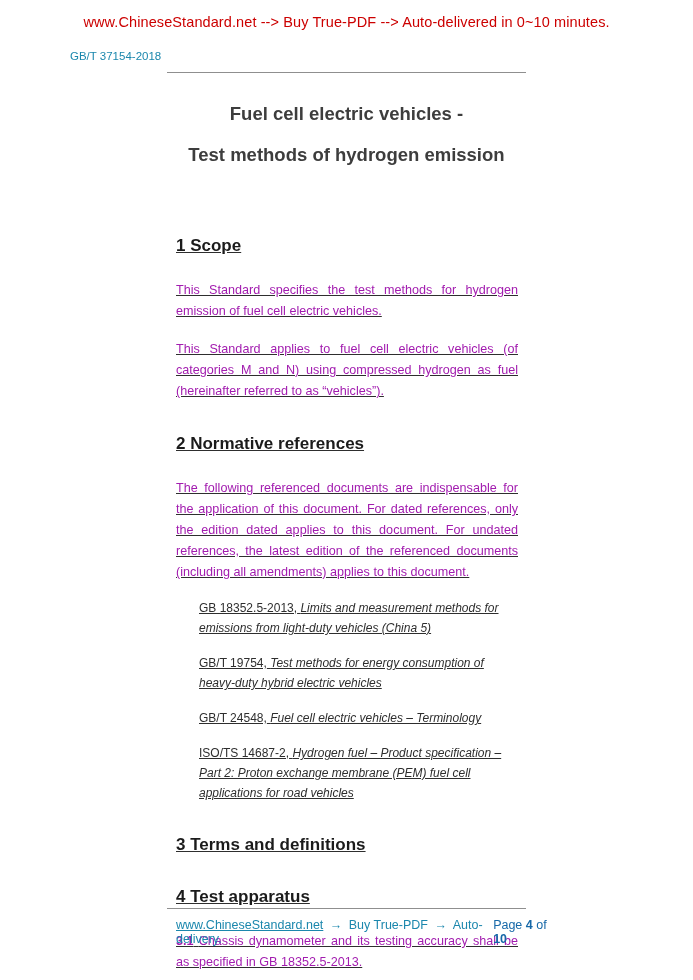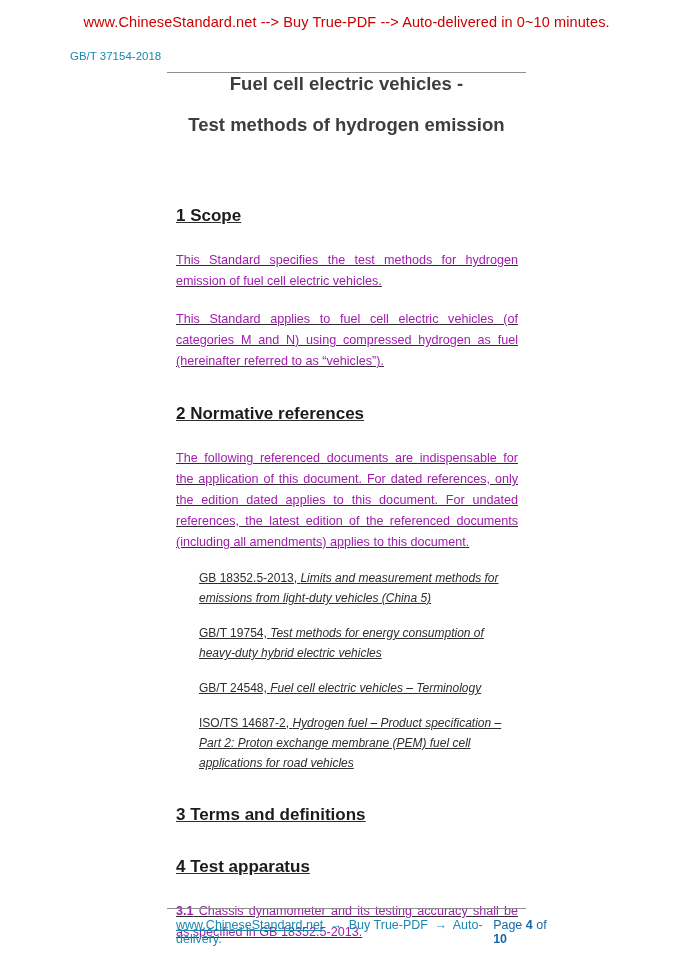--- a/index.html
+++ b/index.html
@@ -30,20 +30,21 @@
     font-size: 11.5px;
   }
 
   .rule {
     border: none;
     border-top: 1px solid #8f8f8f;
     margin: 10px 97px 0 97px;
   }
 
   .title-block {
+    margin-top: 30px;
     text-align: center;
     color: #3d3d3d;
     font-size: 18.5px;
     font-weight: bold;
   }
   .title-line { margin-bottom: 19px; }
 
   .content {
     margin: 0 105px 0 106px;
     color: #2e2e2e;

